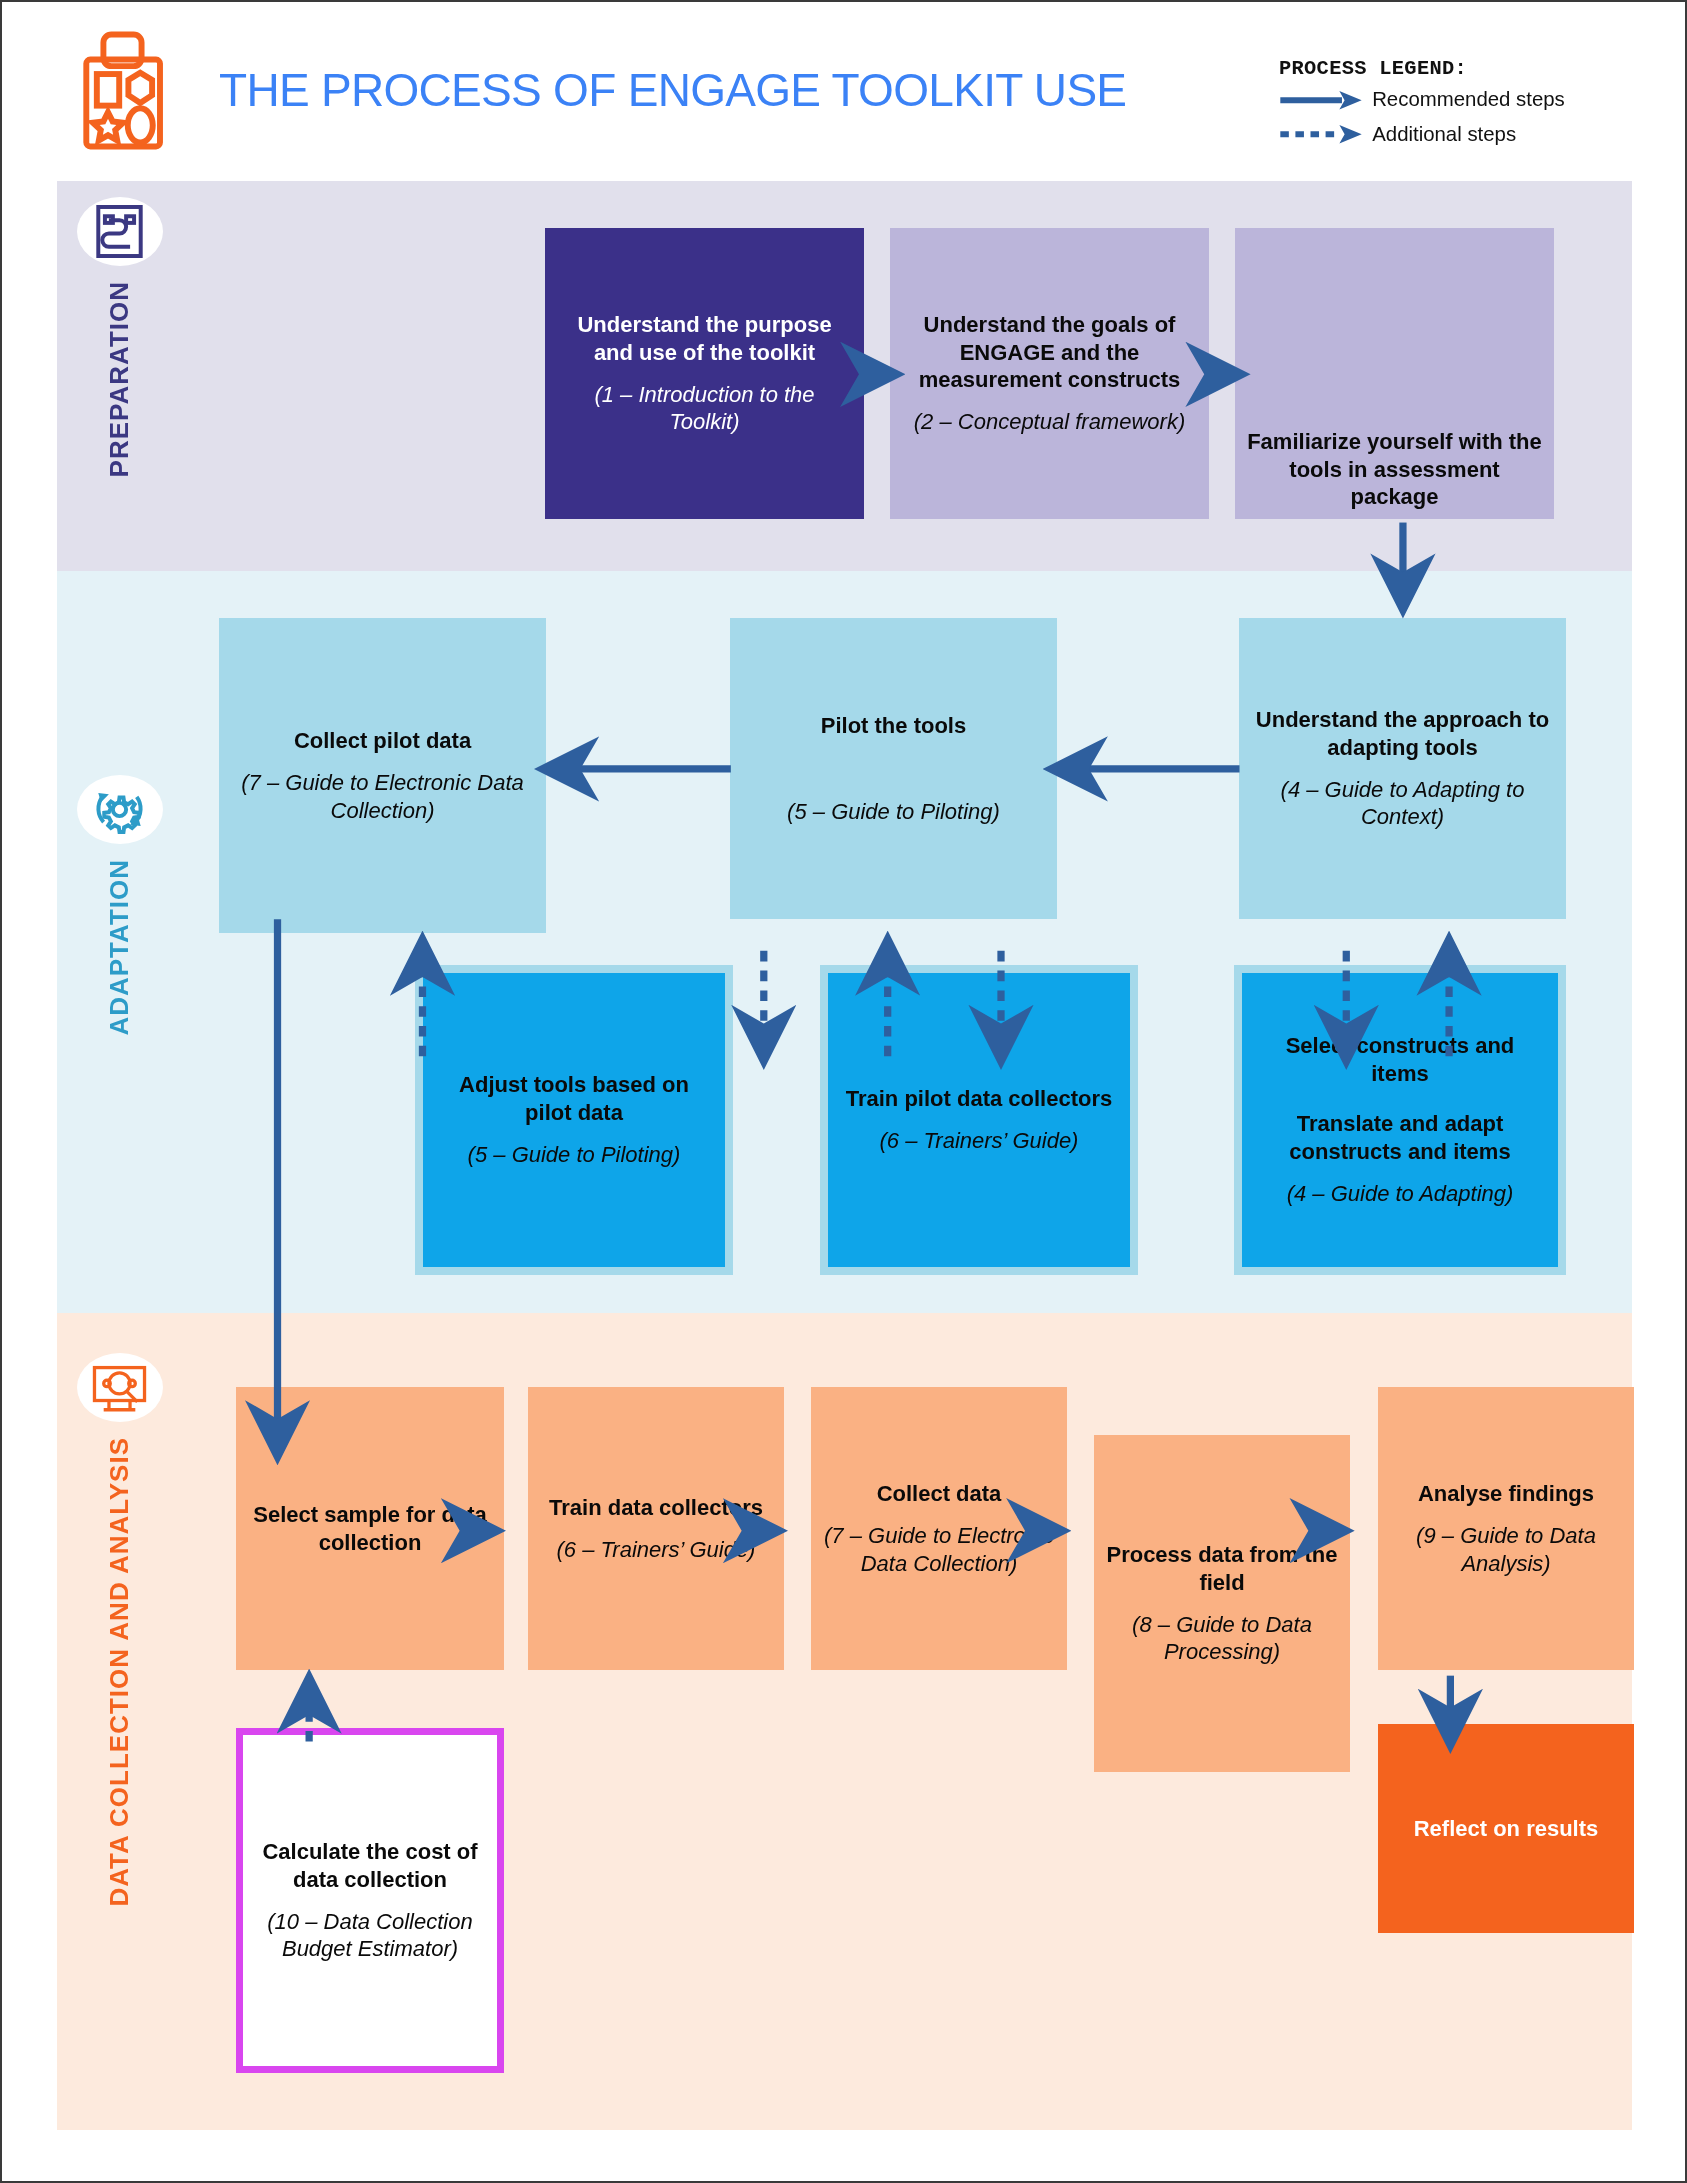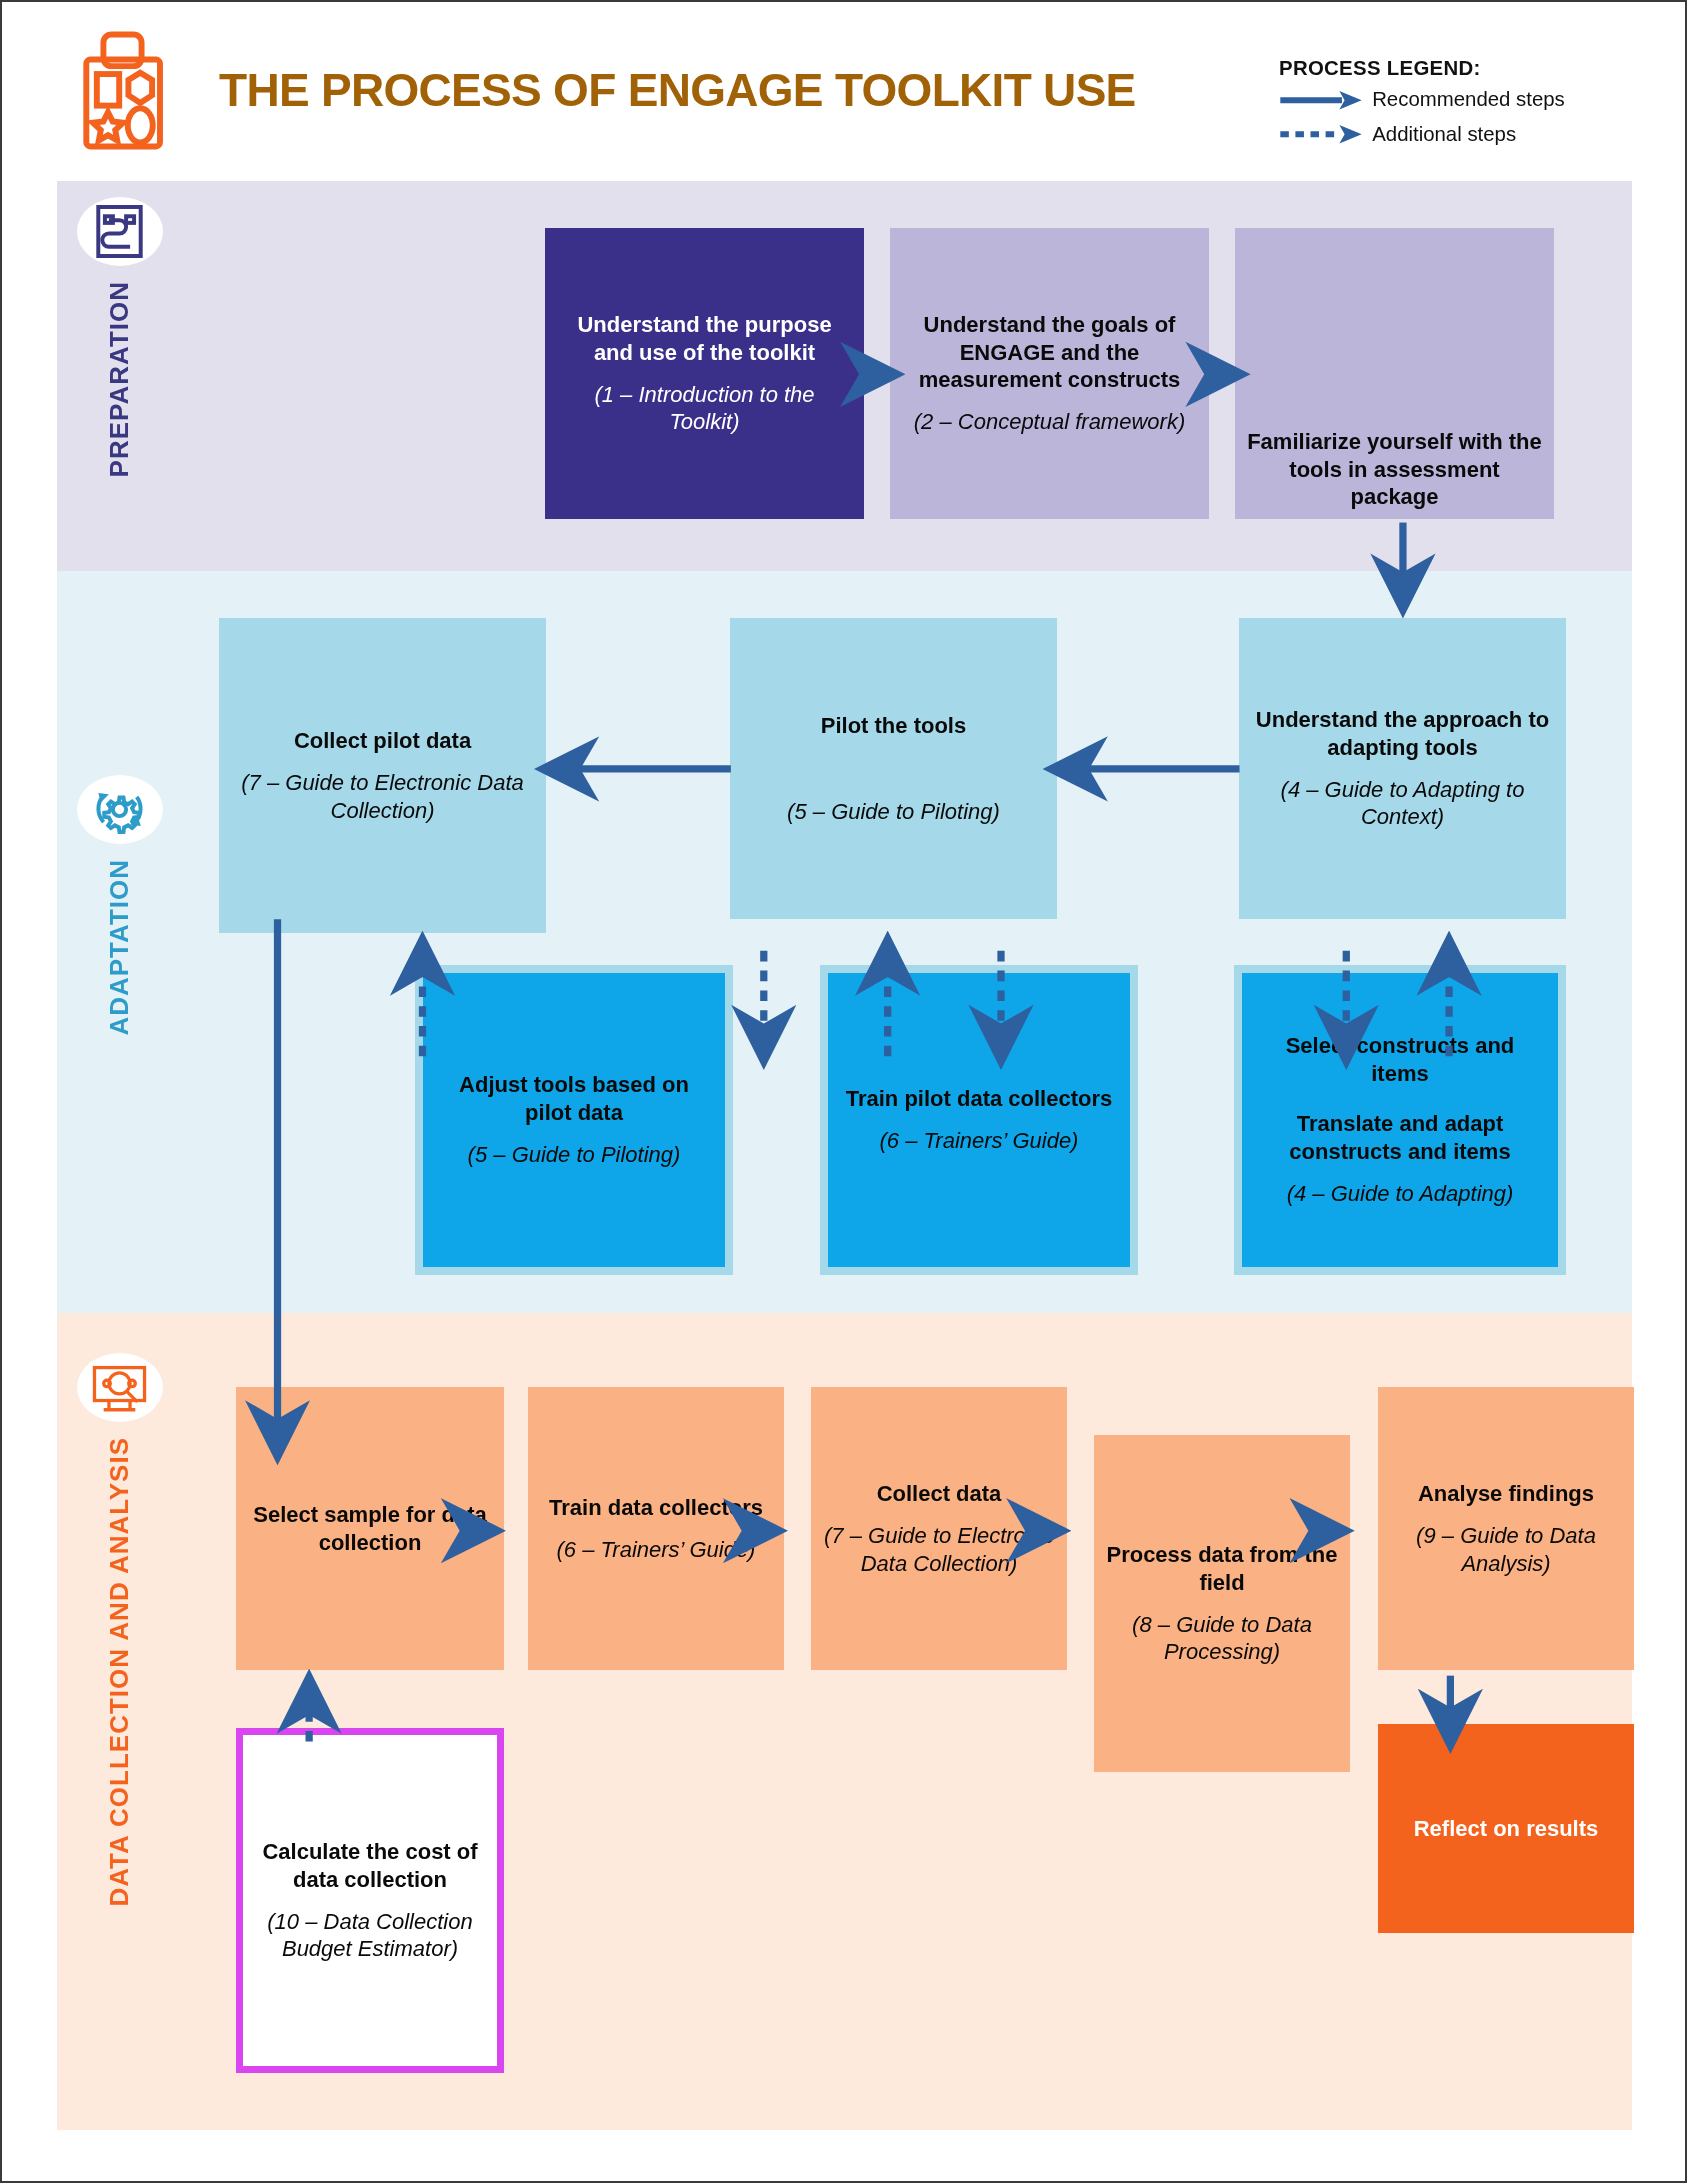--- a/index.html
+++ b/index.html
@@ -3,24 +3,24 @@
 <meta charset="utf-8">
 <style>
   html,body{margin:0;padding:0;background:#ffffff;}
   body{width:1687px;height:2183px;font-family:"Liberation Sans",sans-serif;position:relative;overflow:hidden;}
 
   .page{position:absolute;inset:0;border:2.6px solid #3a3a3a;box-sizing:border-box;background:#fff;}
 
   
   .header{position:absolute;left:0;top:0;width:1687px;height:177px;}
   .logo{position:absolute;left:71px;top:26px;width:122px;height:125px;}
-  .title{position:absolute;left:217px;top:61px;font-size:46px;font-weight:bold;color:#a16207;letter-spacing:-0.7px;white-space:nowrap;}
+  .title{position:absolute;left:217px;top:61px;font-size:46px;font-weight:normal;color:#3b82f6;letter-spacing:-0.7px;white-space:nowrap;}
 
   .legend{position:absolute;left:1277px;top:55px;width:277px;}
-  .legend-title{font-size:20.4px;font-weight:bold;color:#111;letter-spacing:0.3px;}
+  .legend-title{font-size:20.4px;font-weight:bold;color:#111;letter-spacing:0.3px;font-family:Liberation Mono, monospace;}
   .legend-row{display:flex;align-items:center;margin-top:5.3px;height:29px;}
   .legend-label{font-size:20.4px;color:#111;margin-left:9.2px;white-space:nowrap;}
 
   
   .band{position:absolute;left:55px;width:1575px;}
   .band-prep{top:179px;height:390px;background:#e1e0ec;}
   .band-adapt{top:569px;height:742px;background:#e4f2f7;}
   .band-data{top:1311px;height:817px;background:#fdeadd;}
 
   

